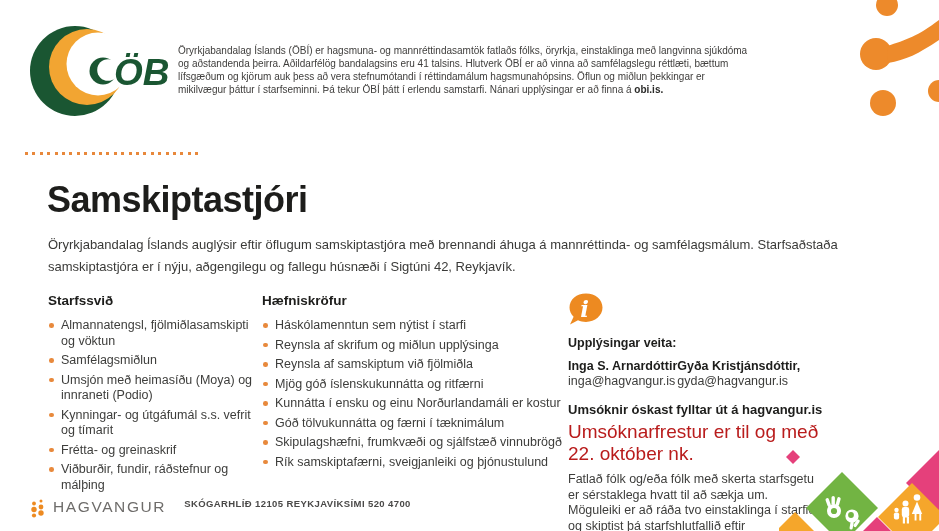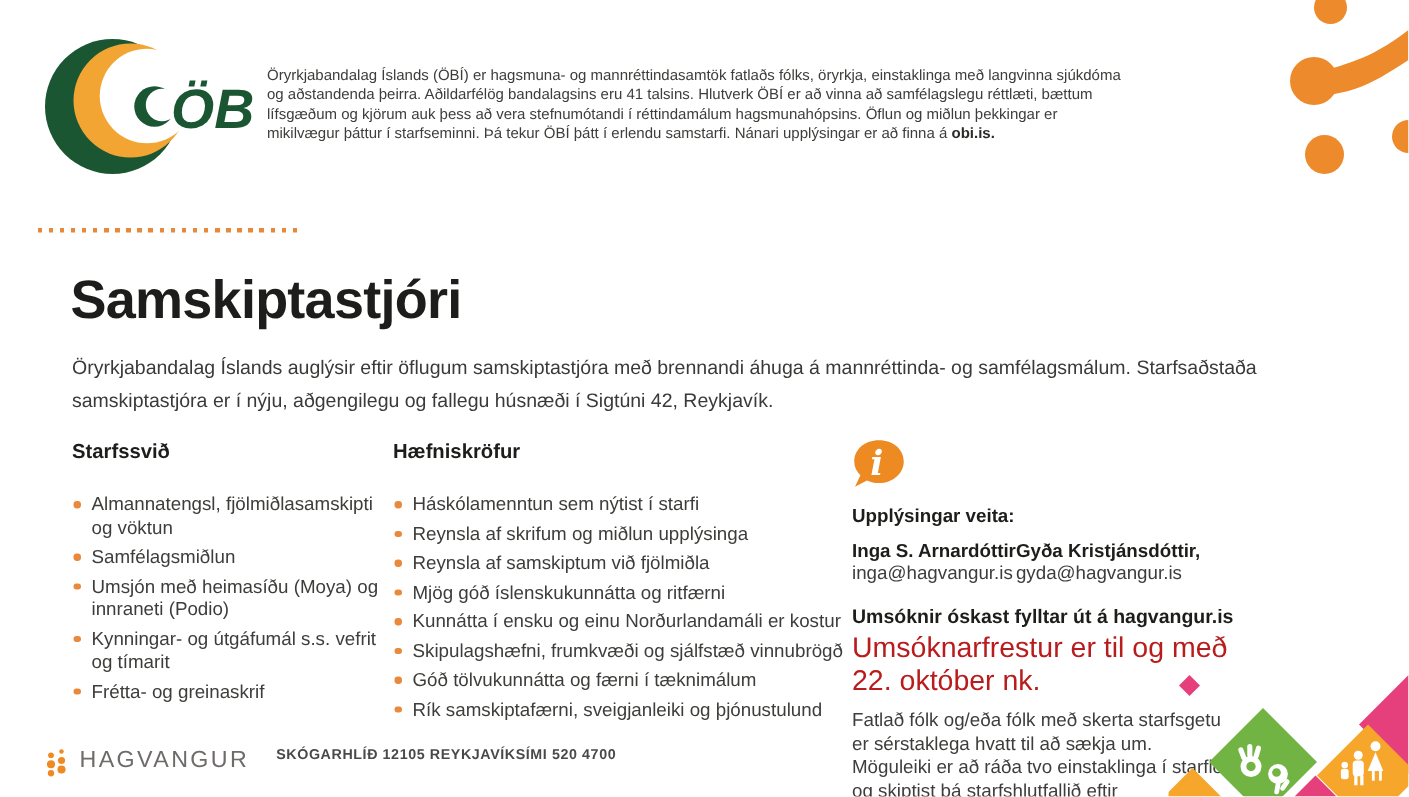--- a/index.html
+++ b/index.html
@@ -33,21 +33,21 @@
     position:absolute; left:48px; top:234px; width:832px;
     font-size:13px; line-height:22px; color:#3A3A38;
   }
 
   
   .cols { position:absolute; left:48px; top:293px; display:flex; }
   .col-duties { width:214px; }
   .col-reqs   { width:306px; }
   .col-info   { width:258px; }
 
-  .col-heading { font-size:13.5px; font-weight:700; color:#1D1D1B; margin-bottom:21px; }
+  .col-heading { font-size:13.5px; font-weight:700; color:#1D1D1B; margin-bottom:10px; }
   ul.bullets { list-style:none; }
   ul.bullets li {
     position:relative; padding-left:13px; margin-bottom:4px;
     font-size:12.5px; line-height:15.5px; color:#3D3D3B;
   }
   ul.bullets li::before {
     content:""; position:absolute; left:1px; top:5.2px;
     width:4.6px; height:4.6px; border-radius:50%; background:#E8893C;
   }
 
@@ -104,33 +104,34 @@
 <div class="cols">
 
   <div class="col-duties">
     <div class="col-heading">Starfssvið</div>
     <ul class="bullets">
         <li>Almannatengsl, fjölmiðlasamskipti og vöktun</li>
         <li>Samfélagsmiðlun</li>
         <li>Umsjón með heimasíðu (Moya) og innraneti (Podio)</li>
         <li>Kynningar- og útgáfumál s.s. vefrit og tímarit</li>
         <li>Frétta- og greinaskrif</li>
+        <li>Viðburðir, fundir, ráðstefnur og málþing</li>
       </ul>
   </div>
 
   <div class="col-reqs">
     <div class="col-heading">Hæfniskröfur</div>
     <ul class="bullets">
         <li>Háskólamenntun sem nýtist í starfi</li>
         <li>Reynsla af skrifum og miðlun upplýsinga</li>
         <li>Reynsla af samskiptum við fjölmiðla</li>
         <li>Mjög góð íslenskukunnátta og ritfærni</li>
         <li>Kunnátta í ensku og einu Norðurlandamáli er kostur</li>
+        <li>Góð tölvukunnátta og færni í tæknimálum</li>
         <li>Skipulagshæfni, frumkvæði og sjálfstæð vinnubrögð</li>
-        <li>Góð tölvukunnátta og færni í tæknimálum</li>
         <li>Rík samskiptafærni, sveigjanleiki og þjónustulund</li>
       </ul>
   </div>
 
   <div class="col-info">
     <svg class="info-icon" viewBox="0 0 35 32" aria-hidden="true">
       <path fill="#ED8A21" d="M18 0.5 C27.5 0.5 34.5 6.6 34.5 14.6 C34.5 22.7 27 29 18 29 C15 29 12.3 28.4 10 27.3 L2 31.5 L5.6 23.8 C3 21.3 1.5 18.2 1.5 14.6 C1.5 6.6 8.5 0.5 18 0.5 Z"></path>
       <text x="16.5" y="23.5" font-size="23" font-style="italic" font-weight="bold" font-family="DejaVu Serif, serif" fill="#ffffff" text-anchor="middle">i</text>
     </svg>
 

